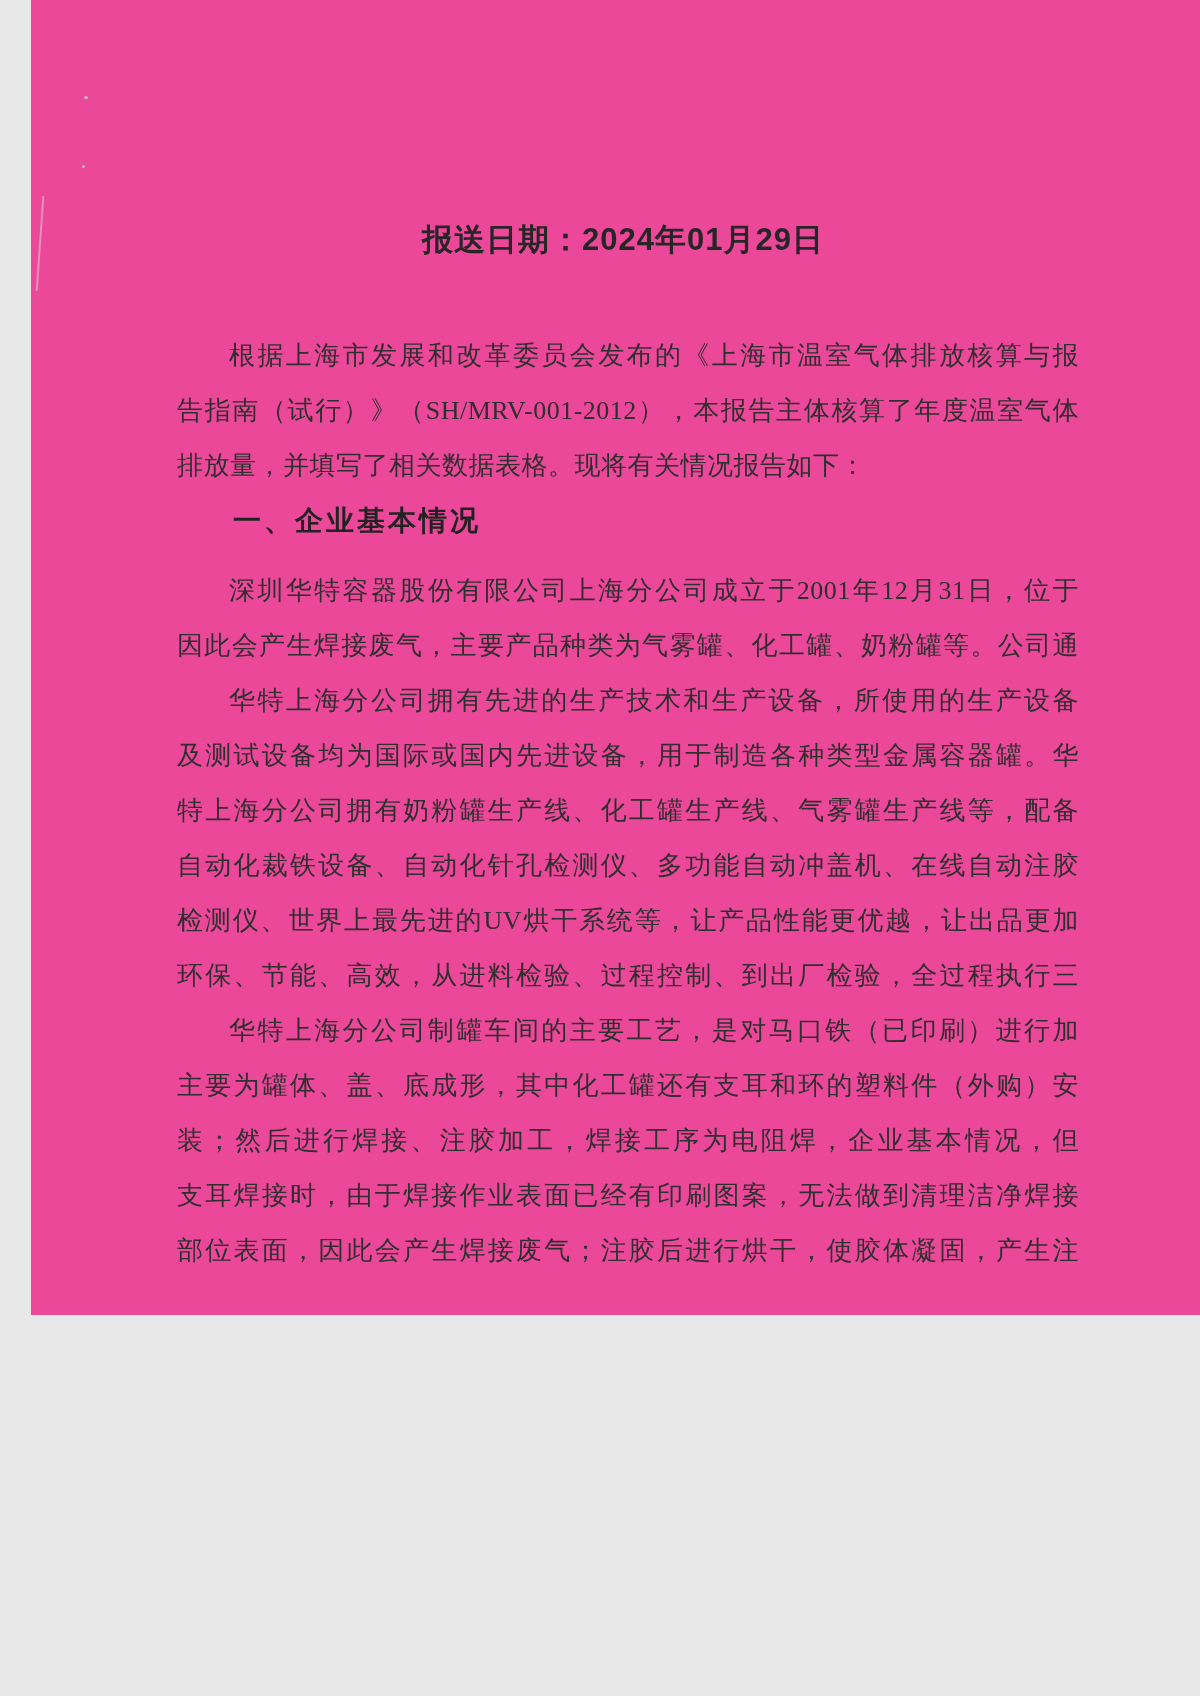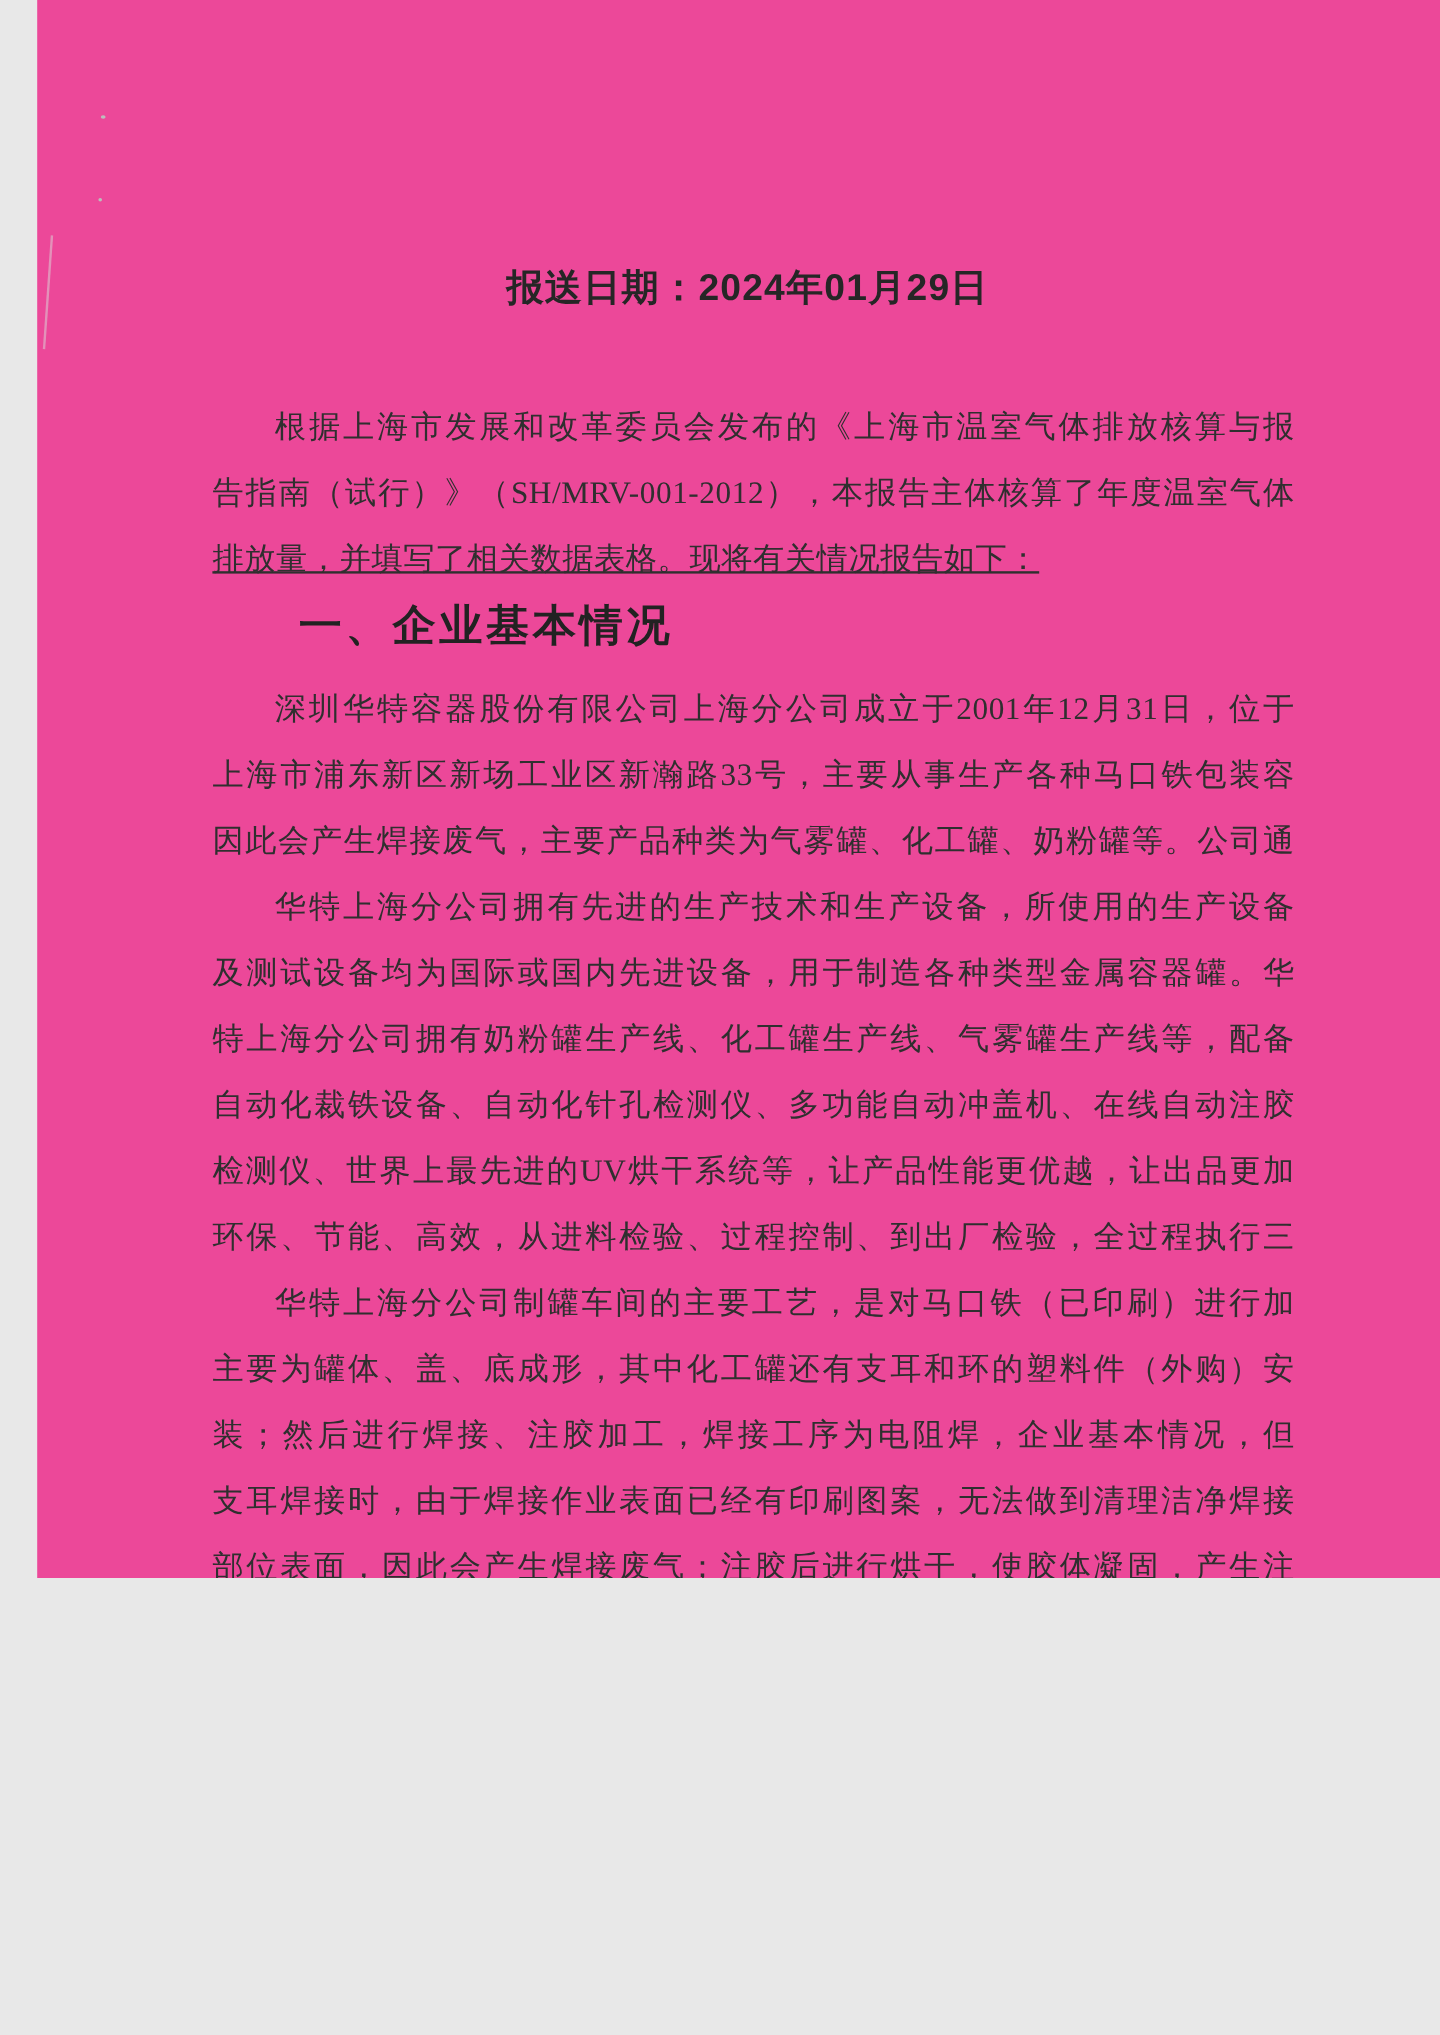--- a/index.html
+++ b/index.html
@@ -44,26 +44,25 @@
     text-align-last: justify;
     white-space: nowrap;
     overflow: visible;
   }
   .line.indent {
     text-indent: 2em;
   }
   .line.short {
     text-align: center;
     text-align-last: left;
-    text-decoration: underline;
   }
   .line.heading {
     font-family: "Liberation Sans", "DejaVu Sans", sans-serif;
     font-weight: 700;
-    font-size: 36px;
+    font-size: 28px;
     color: #222222;
     text-align: left;
     text-align-last: left;
     text-indent: 2em;
     letter-spacing: 3px;
   }
   .gap-before {
     margin-top: 15px;
   }
   .speckle {
@@ -85,21 +84,20 @@
 
   <div class="doc-body">
 
     <div class="line indent">根据上海市发展和改革委员会发布的《上海市温室气体排放核算与报</div>
     <div class="line">告指南（试行）》（SH/MRV-001-2012），本报告主体核算了年度温室气体</div>
     <div class="line short">排放量，并填写了相关数据表格。现将有关情况报告如下：</div>
 
     <div class="line heading">一、企业基本情况</div>
 
     <div class="line indent gap-before">深圳华特容器股份有限公司上海分公司成立于2001年12月31日，位于</div>
-    <div class="line">上海市浦东新区新场工业区新瀚路33号，主要从事生产各种马口铁包装容</div>
     <div class="line">因此会产生焊接废气，主要产品种类为气雾罐、化工罐、奶粉罐等。公司通</div>
 
     <div class="line indent">华特上海分公司拥有先进的生产技术和生产设备，所使用的生产设备</div>
     <div class="line">及测试设备均为国际或国内先进设备，用于制造各种类型金属容器罐。华</div>
     <div class="line">特上海分公司拥有奶粉罐生产线、化工罐生产线、气雾罐生产线等，配备</div>
     <div class="line">自动化裁铁设备、自动化针孔检测仪、多功能自动冲盖机、在线自动注胶</div>
     <div class="line">检测仪、世界上最先进的UV烘干系统等，让产品性能更优越，让出品更加</div>
     <div class="line">环保、节能、高效，从进料检验、过程控制、到出厂检验，全过程执行三</div>
 
     <div class="line indent">华特上海分公司制罐车间的主要工艺，是对马口铁（已印刷）进行加</div>

